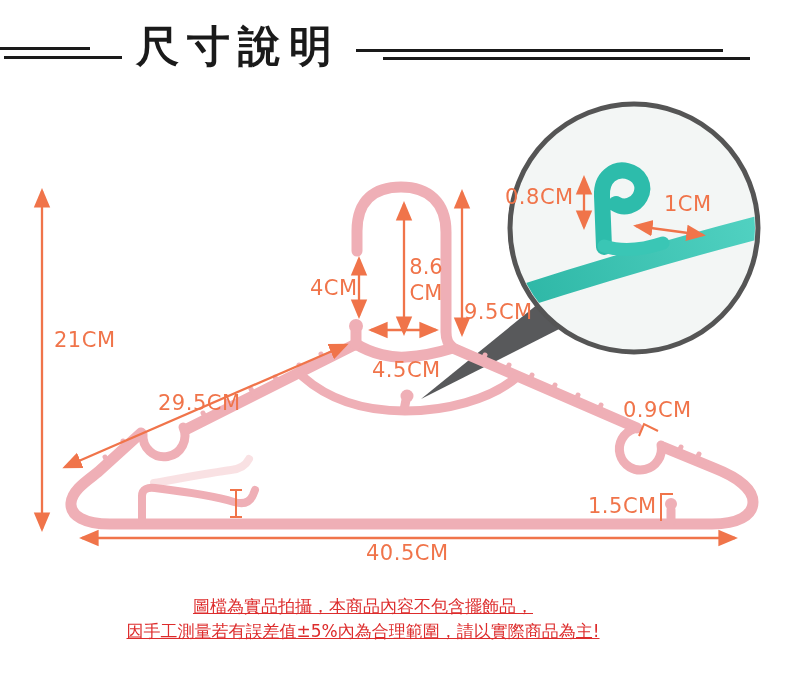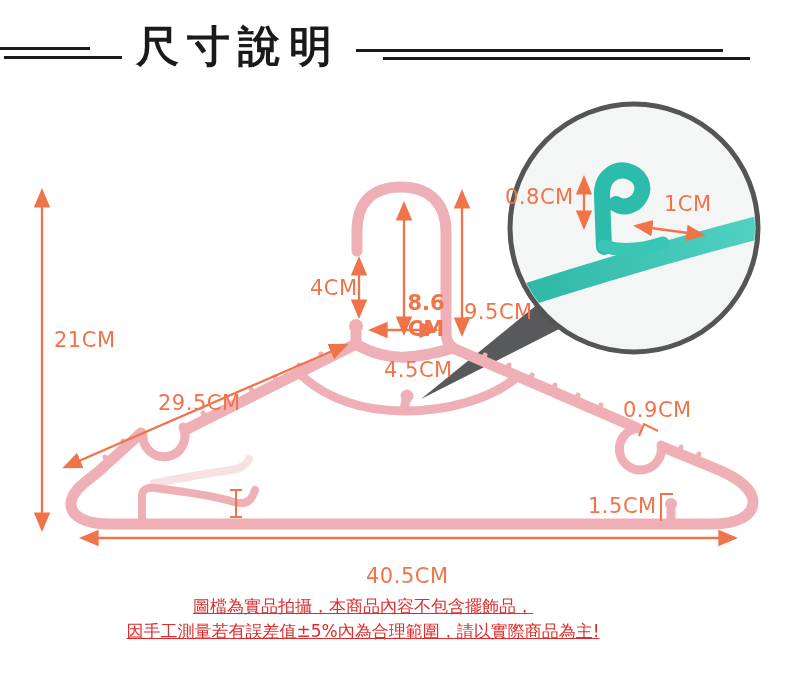--- a/index.html
+++ b/index.html
@@ -6,22 +6,22 @@
   body{width:800px;height:675px;position:relative;background:#ffffff;overflow:hidden;
        font-family:"DejaVu Sans","Liberation Sans",sans-serif;}
   .stage{position:absolute;inset:0;width:800px;height:675px;padding-left:11px;}
 
   .page-title{position:absolute;left:136px;top:18px;font-size:43px;font-weight:600;
       color:var(--ink);letter-spacing:8px;white-space:nowrap;}
   .rule{position:absolute;height:3px;background:var(--ink);}
 
   .dim{position:absolute;color:var(--orange);font-size:21px;font-weight:500;
       letter-spacing:0.5px;white-space:nowrap;line-height:1.1;}
-  .dim-stack{position:absolute;color:var(--orange);font-size:21px;font-weight:700;
-      text-align:center;line-height:26px;margin-top:36px;}
+  .dim-stack{position:absolute;color:var(--orange);font-size:21px;font-weight:400;
+      text-align:center;line-height:26px;}
 
   svg{position:absolute;left:0;top:0;}
 
   .tube{fill:none;stroke:var(--pink);stroke-width:11;stroke-linecap:round;stroke-linejoin:round;}
   .tube-thin{fill:none;stroke:var(--pink);stroke-width:9;stroke-linecap:round;}
   .tube-arm{fill:none;stroke:var(--pink);stroke-width:8;stroke-linecap:round;}
   .tube-ghost{fill:none;stroke:var(--pink);stroke-width:8;stroke-linecap:round;opacity:0.38;}
   .bump{fill:none;stroke:var(--pink);stroke-width:5;stroke-linecap:round;}
   .knob{fill:var(--pink);}
   .dimline{fill:none;stroke:var(--orange);stroke-width:2.3;}
@@ -149,24 +149,24 @@
   </svg>
 
   <div class="dim" style="left:54px;top:329px">21CM</div>
   <div class="dim" style="left:158px;top:392px">29.5CM</div>
   <div class="dim" style="left:310px;top:277px">4CM</div>
   <div class="dim-stack" style="left:404px;top:254px;width:44px">
     <div>8.6</div>
     <div>CM</div>
   </div>
   <div class="dim" style="left:464px;top:301px">9.5CM</div>
-  <div class="dim" style="left:384px;top:359px">4.5CM</div>
+  <div class="dim" style="left:372px;top:359px">4.5CM</div>
   <div class="dim" style="left:623px;top:399px">0.9CM</div>
   <div class="dim" style="left:588px;top:495px">1.5CM</div>
-  <div class="dim" style="left:366px;top:565px">40.5CM</div>
+  <div class="dim" style="left:366px;top:542px">40.5CM</div>
   <div class="dim" style="left:505px;top:186px">0.8CM</div>
   <div class="dim" style="left:664px;top:193px">1CM</div>
 
   <div class="disclaimer">
     <div>圖檔為實品拍攝，本商品內容不包含擺飾品，</div>
     <div>因手工測量若有誤差值±5%內為合理範圍，請以實際商品為主!</div>
   </div>
 </div>
 
 </body></html>

